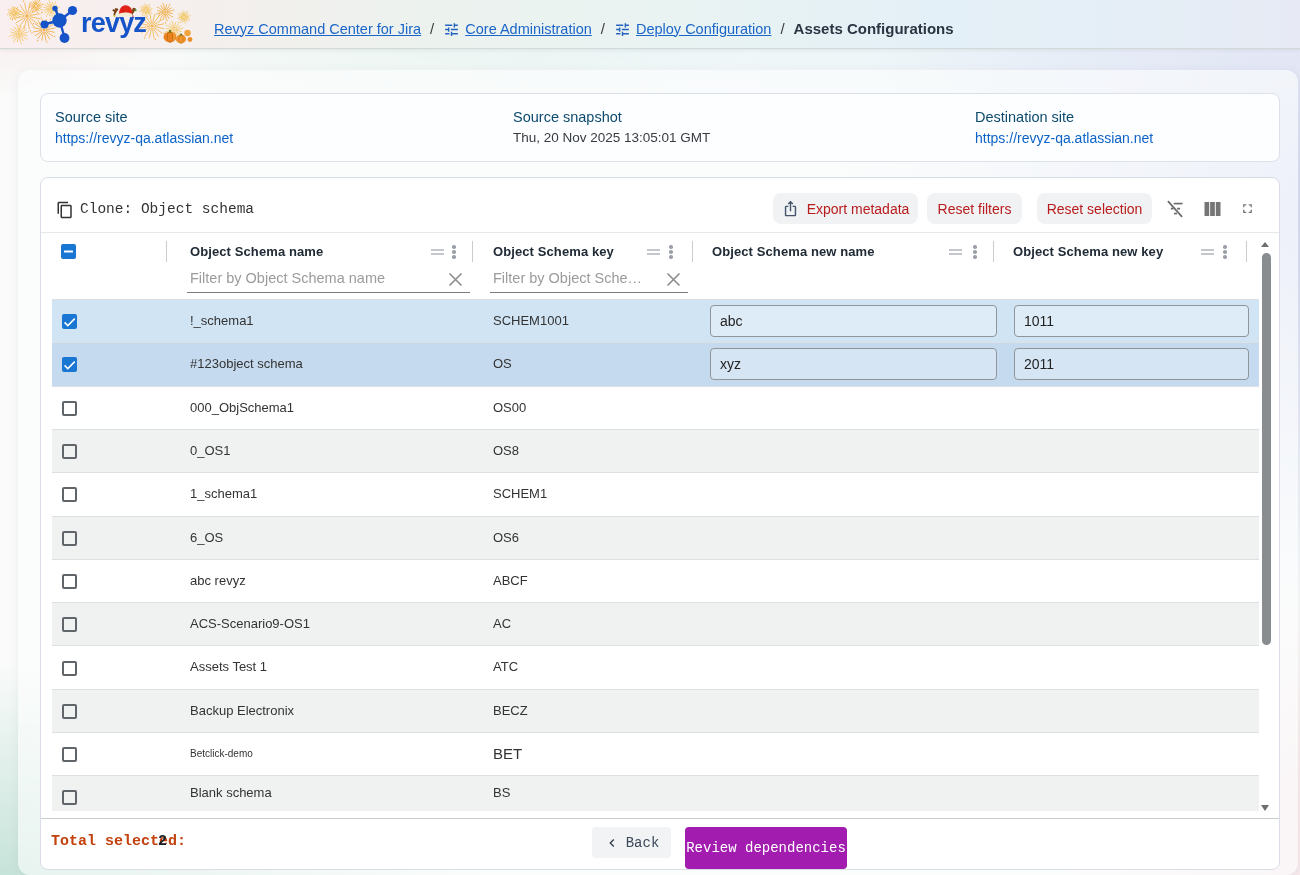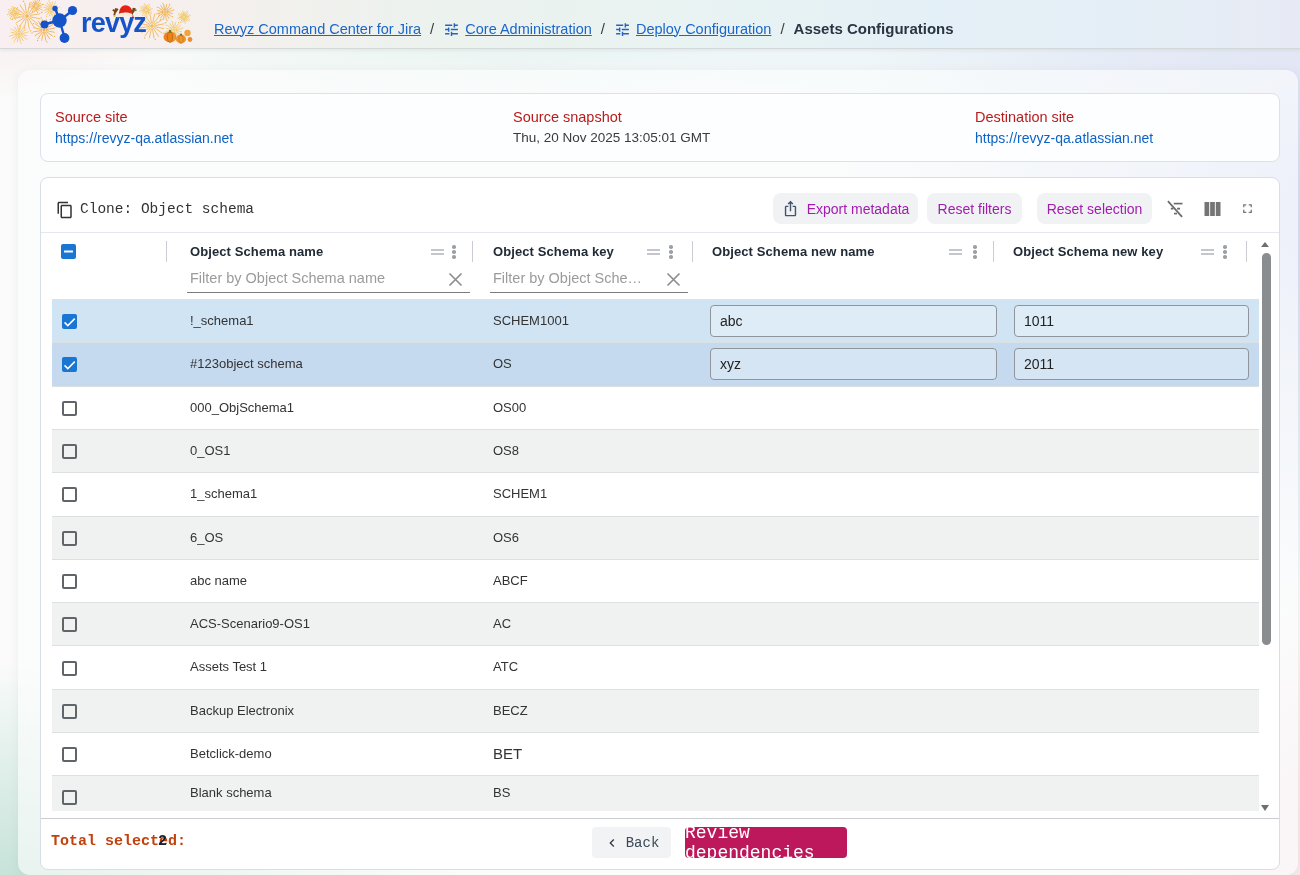--- a/index.html
+++ b/index.html
@@ -24,25 +24,25 @@
 .crumbs .sep { color:#3c3c3c; margin:0 9px; font-size:15px; }
 .crumbs svg { margin-right:5px; position:relative; top:0.5px; }
 .crumbs .cur { color:#2a3442; font-weight:bold; font-size:15px; }
 .crumbitem { display:flex; align-items:center; }
 .panel { position:absolute; left:18px; top:70px; width:1280px; height:805px; border-radius:12px;
   background:rgba(252,253,253,0.62); box-shadow:0 2px 10px rgba(100,110,130,0.10); }
 .card1 { position:absolute; left:40px; top:93px; width:1240px; height:68.5px; border-radius:8px;
   border:1px solid #dbe0e9; background:#fdfeff; }
 .card2 { position:absolute; left:40px; top:177px; width:1240px; height:693px; border-radius:8px;
   border:1px solid #d9dee6; background:#fff; }
-.lbl { position:absolute; top:108.5px; font-size:14.5px; color:#b91c1c; }
+.lbl { position:absolute; top:108.5px; font-size:14.5px; color:#0c4a6e; }
 .val { position:absolute; top:130px; font-size:14px; }
 a.link { color:#0d63c6; text-decoration:none; }
 .toolbtn { position:absolute; top:193px; height:31px; border-radius:8px; background:#f0f2f4;
-  font-size:14px; color:#a21caf; display:flex; align-items:center; justify-content:center; }
+  font-size:14px; color:#b91c1c; display:flex; align-items:center; justify-content:center; }
 .hdrtxt { position:absolute; top:243.5px; font-size:13px; font-weight:bold; color:#212b36; letter-spacing:0.1px; white-space:nowrap; }
 .colsep { position:absolute; top:241px; width:1px; height:21px; background:#c9cdd2; }
 .fph { position:absolute; top:270px; font-size:14.5px; color:#9b9b9b; white-space:nowrap; }
 .funder { position:absolute; top:291.5px; height:1px; background:#7b7b7b; }
 .rowinput { position:absolute; height:32px; border:1px solid #8f959b; border-radius:4px;
   background:rgba(255,255,255,0.30); font-size:14px; color:#222; line-height:30px; padding-left:9px; }
 </style></head>
 <body>
 <div class="topbar"></div>
 <svg class="logo" width="200" height="49" viewBox="0 0 200 49">
@@ -509,48 +509,48 @@
 <div style="position:absolute;left:52px;top:472.2px;width:1206.6px;height:43.30px;background:#ffffff;border-top:1px solid #dde0e2;"></div>
 <div style="position:absolute;left:61.5px;top:487.34999999999997px;width:15px;height:15px;border:2px solid #60656a;border-radius:2px;background:transparent"></div>
 <div style="position:absolute;left:190px;top:472.2px;height:43.30px;line-height:43.30px;font-size:13px;color:#333;white-space:nowrap">1_schema1</div>
 <div style="position:absolute;left:493px;top:472.2px;height:43.30px;line-height:43.30px;font-size:13px;color:#333;white-space:nowrap">SCHEM1</div>
 <div style="position:absolute;left:52px;top:515.5px;width:1206.6px;height:43.30px;background:#f0f2f2;border-top:1px solid #dde0e2;"></div>
 <div style="position:absolute;left:61.5px;top:530.65px;width:15px;height:15px;border:2px solid #60656a;border-radius:2px;background:transparent"></div>
 <div style="position:absolute;left:190px;top:515.5px;height:43.30px;line-height:43.30px;font-size:13px;color:#333;white-space:nowrap">6_OS</div>
 <div style="position:absolute;left:493px;top:515.5px;height:43.30px;line-height:43.30px;font-size:13px;color:#333;white-space:nowrap">OS6</div>
 <div style="position:absolute;left:52px;top:558.8px;width:1206.6px;height:43.30px;background:#ffffff;border-top:1px solid #dde0e2;"></div>
 <div style="position:absolute;left:61.5px;top:573.9499999999999px;width:15px;height:15px;border:2px solid #60656a;border-radius:2px;background:transparent"></div>
-<div style="position:absolute;left:190px;top:558.8px;height:43.30px;line-height:43.30px;font-size:13px;color:#333;white-space:nowrap">abc name</div>
+<div style="position:absolute;left:190px;top:558.8px;height:43.30px;line-height:43.30px;font-size:13px;color:#333;white-space:nowrap">abc revyz</div>
 <div style="position:absolute;left:493px;top:558.8px;height:43.30px;line-height:43.30px;font-size:13px;color:#333;white-space:nowrap">ABCF</div>
 <div style="position:absolute;left:52px;top:602.1px;width:1206.6px;height:43.30px;background:#f0f2f2;border-top:1px solid #dde0e2;"></div>
 <div style="position:absolute;left:61.5px;top:617.2499999999999px;width:15px;height:15px;border:2px solid #60656a;border-radius:2px;background:transparent"></div>
 <div style="position:absolute;left:190px;top:602.1px;height:43.30px;line-height:43.30px;font-size:13px;color:#333;white-space:nowrap">ACS-Scenario9-OS1</div>
 <div style="position:absolute;left:493px;top:602.1px;height:43.30px;line-height:43.30px;font-size:13px;color:#333;white-space:nowrap">AC</div>
 <div style="position:absolute;left:52px;top:645.4px;width:1206.6px;height:43.30px;background:#ffffff;border-top:1px solid #dde0e2;"></div>
 <div style="position:absolute;left:61.5px;top:660.55px;width:15px;height:15px;border:2px solid #60656a;border-radius:2px;background:transparent"></div>
 <div style="position:absolute;left:190px;top:645.4px;height:43.30px;line-height:43.30px;font-size:13px;color:#333;white-space:nowrap">Assets Test 1</div>
 <div style="position:absolute;left:493px;top:645.4px;height:43.30px;line-height:43.30px;font-size:13px;color:#333;white-space:nowrap">ATC</div>
 <div style="position:absolute;left:52px;top:688.7px;width:1206.6px;height:43.30px;background:#f0f2f2;border-top:1px solid #dde0e2;"></div>
 <div style="position:absolute;left:61.5px;top:703.85px;width:15px;height:15px;border:2px solid #60656a;border-radius:2px;background:transparent"></div>
 <div style="position:absolute;left:190px;top:688.7px;height:43.30px;line-height:43.30px;font-size:13px;color:#333;white-space:nowrap">Backup Electronix</div>
 <div style="position:absolute;left:493px;top:688.7px;height:33px;line-height:43.30px;font-size:13px;color:#333;white-space:nowrap">BECZ</div>
 <div style="position:absolute;left:52px;top:732.0px;width:1206.6px;height:43.30px;background:#ffffff;border-top:1px solid #dde0e2;"></div>
 <div style="position:absolute;left:61.5px;top:747.15px;width:15px;height:15px;border:2px solid #60656a;border-radius:2px;background:transparent"></div>
-<div style="position:absolute;left:190px;top:732.0px;height:43.30px;line-height:43.30px;font-size:13px;color:#333;white-space:nowrap">Betclick-demo</div>
+<div style="position:absolute;left:190px;top:732.0px;height:43.30px;line-height:43.30px;font-size:10px;color:#333;white-space:nowrap">Betclick-demo</div>
 <div style="position:absolute;left:493px;top:732.0px;height:43.30px;line-height:43.30px;font-size:15px;color:#333;white-space:nowrap">BET</div>
 <div style="position:absolute;left:52px;top:775.3px;width:1206.6px;height:36.20px;background:#f0f2f2;border-top:1px solid #dde0e2;overflow:hidden;"></div>
 <div style="position:absolute;left:61.5px;top:790.4499999999999px;width:15px;height:15px;border:2px solid #60656a;border-radius:2px;background:transparent"></div>
 <div style="position:absolute;left:190px;top:775.3px;height:36.20px;line-height:36.20px;font-size:13px;color:#333;white-space:nowrap">Blank schema</div>
 <div style="position:absolute;left:493px;top:775.3px;height:36.20px;line-height:36.20px;font-size:13px;color:#333;white-space:nowrap">BS</div>
 
 <div class="abs" style="left:41px;top:817.6px;width:1238px;height:1px;background:#c9cdd2"></div>
 <div class="abs" style="left:51px;top:833px;font-size:15px;font-weight:bold;color:#c2410c">Total selected:</div>
 <div class="abs" style="left:158px;top:833px;font-size:15px;font-weight:bold;color:#16202b">2</div>
 <div class="abs" style="left:592px;top:827px;width:79px;height:31px;background:#f1f3f4;border-radius:4px;display:flex;align-items:center;justify-content:center;font-size:14px;color:#3c4859">
     <svg width="16" height="16" viewBox="0 0 24 24" fill="#30394a">
       <path d="M15.4 7.4 14 6l-6 6 6 6 1.4-1.4L10.8 12z"></path>
     </svg>
     <span style="margin-left:6px">Back</span>
   </div>
-<div class="abs" style="left:685px;top:827px;width:162px;height:31px;background:#be185d;border-radius:4px;display:flex;align-items:center;justify-content:center;font-size:18px;color:#fff">Review dependencies</div>
+<div class="abs" style="left:685px;top:827px;width:162px;height:42px;background:#a21caf;border-radius:4px;display:flex;align-items:center;justify-content:center;font-size:14px;color:#fff">Review dependencies</div>
 
 <div class="abs" style="left:1261px;top:241.5px;width:0;height:0;border-left:4.5px solid transparent;border-right:4.5px solid transparent;border-bottom:5.5px solid #6e6e6e"></div>
 <div class="abs" style="left:1261.5px;top:253px;width:9px;height:392px;border-radius:4.5px;background:#8a8d90"></div>
 <div class="abs" style="left:1261px;top:805px;width:0;height:0;border-left:4.5px solid transparent;border-right:4.5px solid transparent;border-top:6px solid #6e6e6e"></div>
 </body></html>

